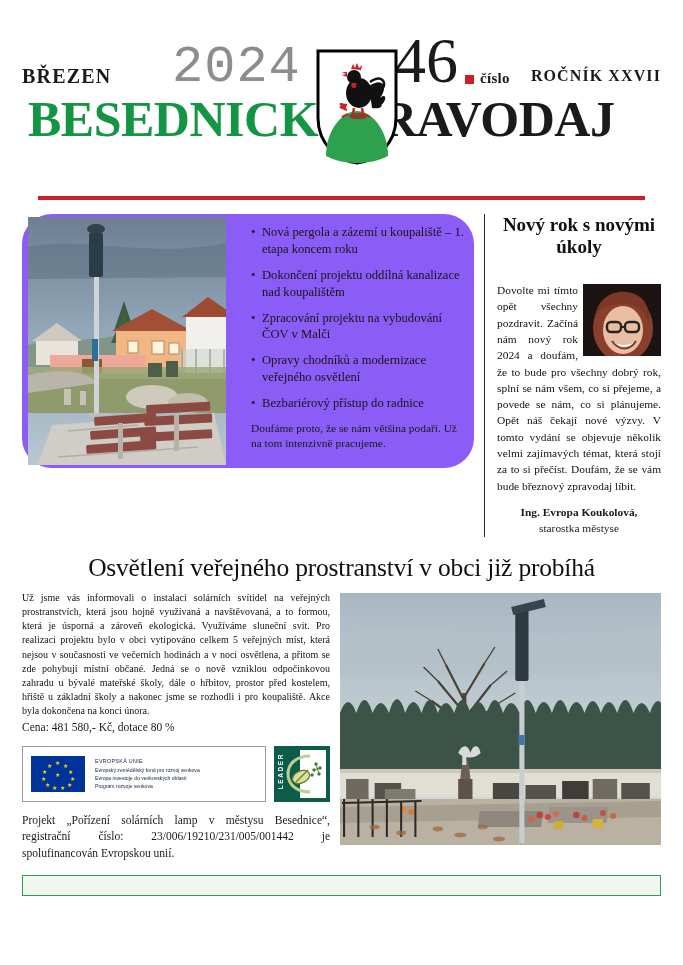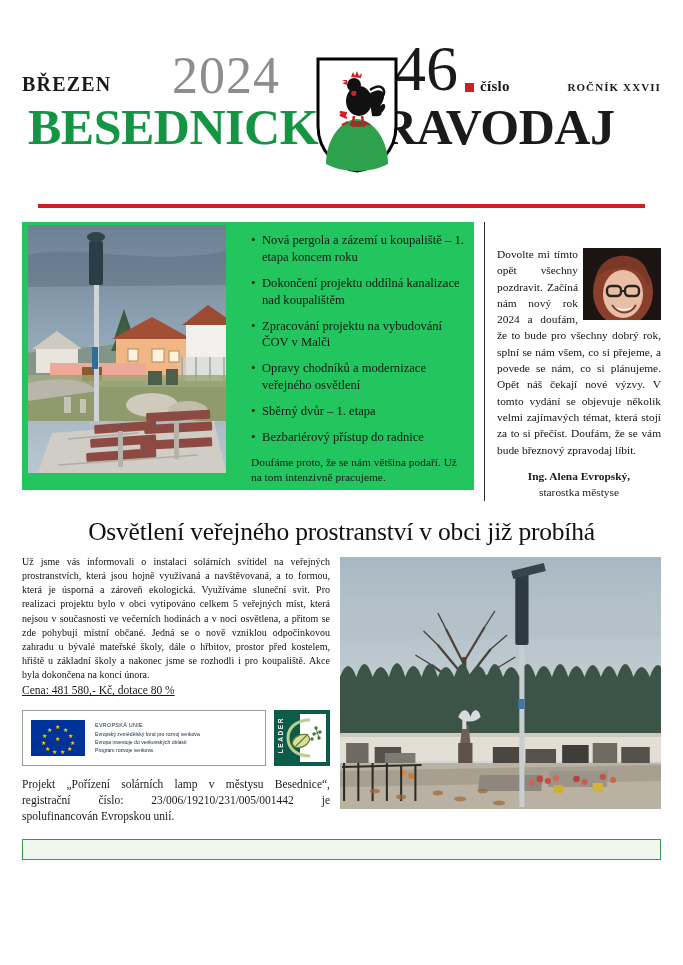--- a/index.html
+++ b/index.html
@@ -14,21 +14,21 @@
     color: #1a1a1a;
     overflow: hidden;
     position: relative;
   }
 
   .page {
     width: 683px;
     height: 965px;
     position: relative;
     box-sizing: border-box;
-    padding: 16px 22px;
+    padding: 8px 22px;
     background: #ffffff;
   }
 
   
   .masthead {
     position: relative;
     height: 150px;
     padding-top: 22px;
   }
   .mast-row1 {
@@ -40,21 +40,21 @@
   .mast-month {
     font-family: "Liberation Serif", serif;
     font-weight: bold;
     font-size: 20px;
     letter-spacing: 1.2px;
     color: #1a1a1a;
     width: 150px;
     padding-bottom: 4px;
   }
   .mast-year {
-    font-family: Liberation Serif, serif;
+    font-family: Liberation Mono, monospace;
     font-size: 52px;
     color: #8d8d8d;
     line-height: 0.95;
     letter-spacing: 1px;
     width: 130px;
     text-align: left;
   }
   .crest-slot {
     width: 92px;
     display: flex;
@@ -84,21 +84,21 @@
     font-family: "Liberation Serif", serif;
     font-weight: bold;
     font-size: 15px;
     padding-bottom: 3px;
     letter-spacing: .3px;
   }
   .mast-rocnik {
     margin-left: auto;
     font-family: "Liberation Serif", serif;
     font-weight: bold;
-    font-size: 11px;
+    font-size: 16px;
     letter-spacing: 1.1px;
     padding-bottom: 5px;
   }
 
   .mast-row2 {
     display: flex;
     align-items: center;
     height: 66px;
     margin-top: -6px;
     position: relative;
@@ -154,22 +154,23 @@
     font-weight: bold;
     font-size: 30px;
     line-height: 1.12;
     text-align: center;
     color: #111;
     margin: 0 0 14px 0;
     letter-spacing: -0.2px;
   }
   .a1-body {
     display: flex;
-    background: #22c55e;
+    background: #8b5cf6;
     min-height: 252px;
+    border-radius: 30px;
   }
   .photo1 {
     width: 198px;
     height: 248px;
     margin: 3px 0 3px 6px;
     position: relative;
     overflow: hidden;
     flex: none;
     background: #6a7f93;
   }
@@ -264,21 +265,21 @@
     width: 318px;
     padding-right: 10px;
     box-sizing: border-box;
   }
   .a2-text {
     font-size: 10px;
     line-height: 1.42;
     text-align: justify;
     color: #111;
   }
-  .a2-price { font-size: 11.5px; line-height: 1.42; margin-top: 0; text-decoration: underline; }
+  .a2-price { font-size: 11.5px; line-height: 1.42; margin-top: 0; }
 
   .logos {
     display: flex;
     align-items: stretch;
     margin: 11px 0 10px 0;
     gap: 8px;
   }
   .eu-box {
     border: 1px solid #9b9b9b;
     padding: 7px 8px;
@@ -469,47 +470,47 @@
             <rect x="138" y="144" width="12" height="16" fill="#4d5e4a"></rect>
           </svg>
         </div>
 
         <div class="bullets">
           <ul>
             <li>Nová pergola a zázemí u koupaliště – 1. etapa koncem roku</li>
             <li>Dokončení projektu oddílná kanalizace nad koupalištěm</li>
             <li>Zpracování projektu na vybudování ČOV v Malči</li>
             <li>Opravy chodníků a modernizace veřejného osvětlení</li>
-            <li>Sběrný dvůr – 1. etapa</li>
             <li>Bezbariérový přístup do radnice</li>
           </ul>
           <div class="closing">Doufáme proto, že se nám většina podaří. Už na tom intenzivně pracujeme.</div>
         </div>
       </div>
     </div>
 
     <div class="a1-right">
+      <h2 class="a1-right-head">Nový rok s novými úkoly</h2>
       <div class="a1-right-body">
         <div class="portrait">
           <svg viewBox="0 0 78 72" width="78" height="72" preserveAspectRatio="none">
             <rect width="78" height="72" fill="#1b1412"></rect>
             <ellipse cx="40" cy="44" rx="30" ry="34" fill="#8a3f2c"></ellipse>
             <ellipse cx="40" cy="46" rx="20" ry="24" fill="#e8bfa4"></ellipse>
             <path d="M12 34 C14 14 30 6 44 8 C60 10 68 22 66 40 C62 26 54 20 40 20 C26 20 16 24 12 34 Z" fill="#7c3827"></path>
             <rect x="24" y="38" width="14" height="10" rx="4" fill="none" stroke="#2a2420" stroke-width="2.4"></rect>
             <rect x="42" y="38" width="14" height="10" rx="4" fill="none" stroke="#2a2420" stroke-width="2.4"></rect>
             <path d="M38 43 h4" stroke="#2a2420" stroke-width="2"></path>
             <path d="M30 58 C36 64 46 64 52 58 C46 62 36 62 30 58 Z" fill="#ffffff"></path>
             <path d="M29 57 C36 67 47 67 53 57" fill="none" stroke="#7a3a32" stroke-width="2"></path>
           </svg>
         </div>
         <p>Dovolte mi tímto opět všechny pozdravit. Začíná nám nový rok 2024 a doufám, že to bude pro všechny dobrý rok, splní se nám všem, co si přejeme, a povede se nám, co si plánujeme. Opět náš čekají nové výzvy. V tomto vydání se objevuje několik velmi zajímavých témat, která stojí za to si přečíst. Doufám, že se vám bude březnový zpravodaj líbit.</p>
       </div>
       <div class="signature">
-        <div class="nm">Ing. Alena Evropský,</div>
+        <div class="nm">Ing. Evropa Koukolová,</div>
         <div>starostka městyse</div>
       </div>
     </div>
   </div>
 
   <div class="article2">
     <h1 class="a2-head">Osvětlení veřejného prostranství v obci již probíhá</h1>
     <div class="a2-body">
 
       <div class="a2-left">

